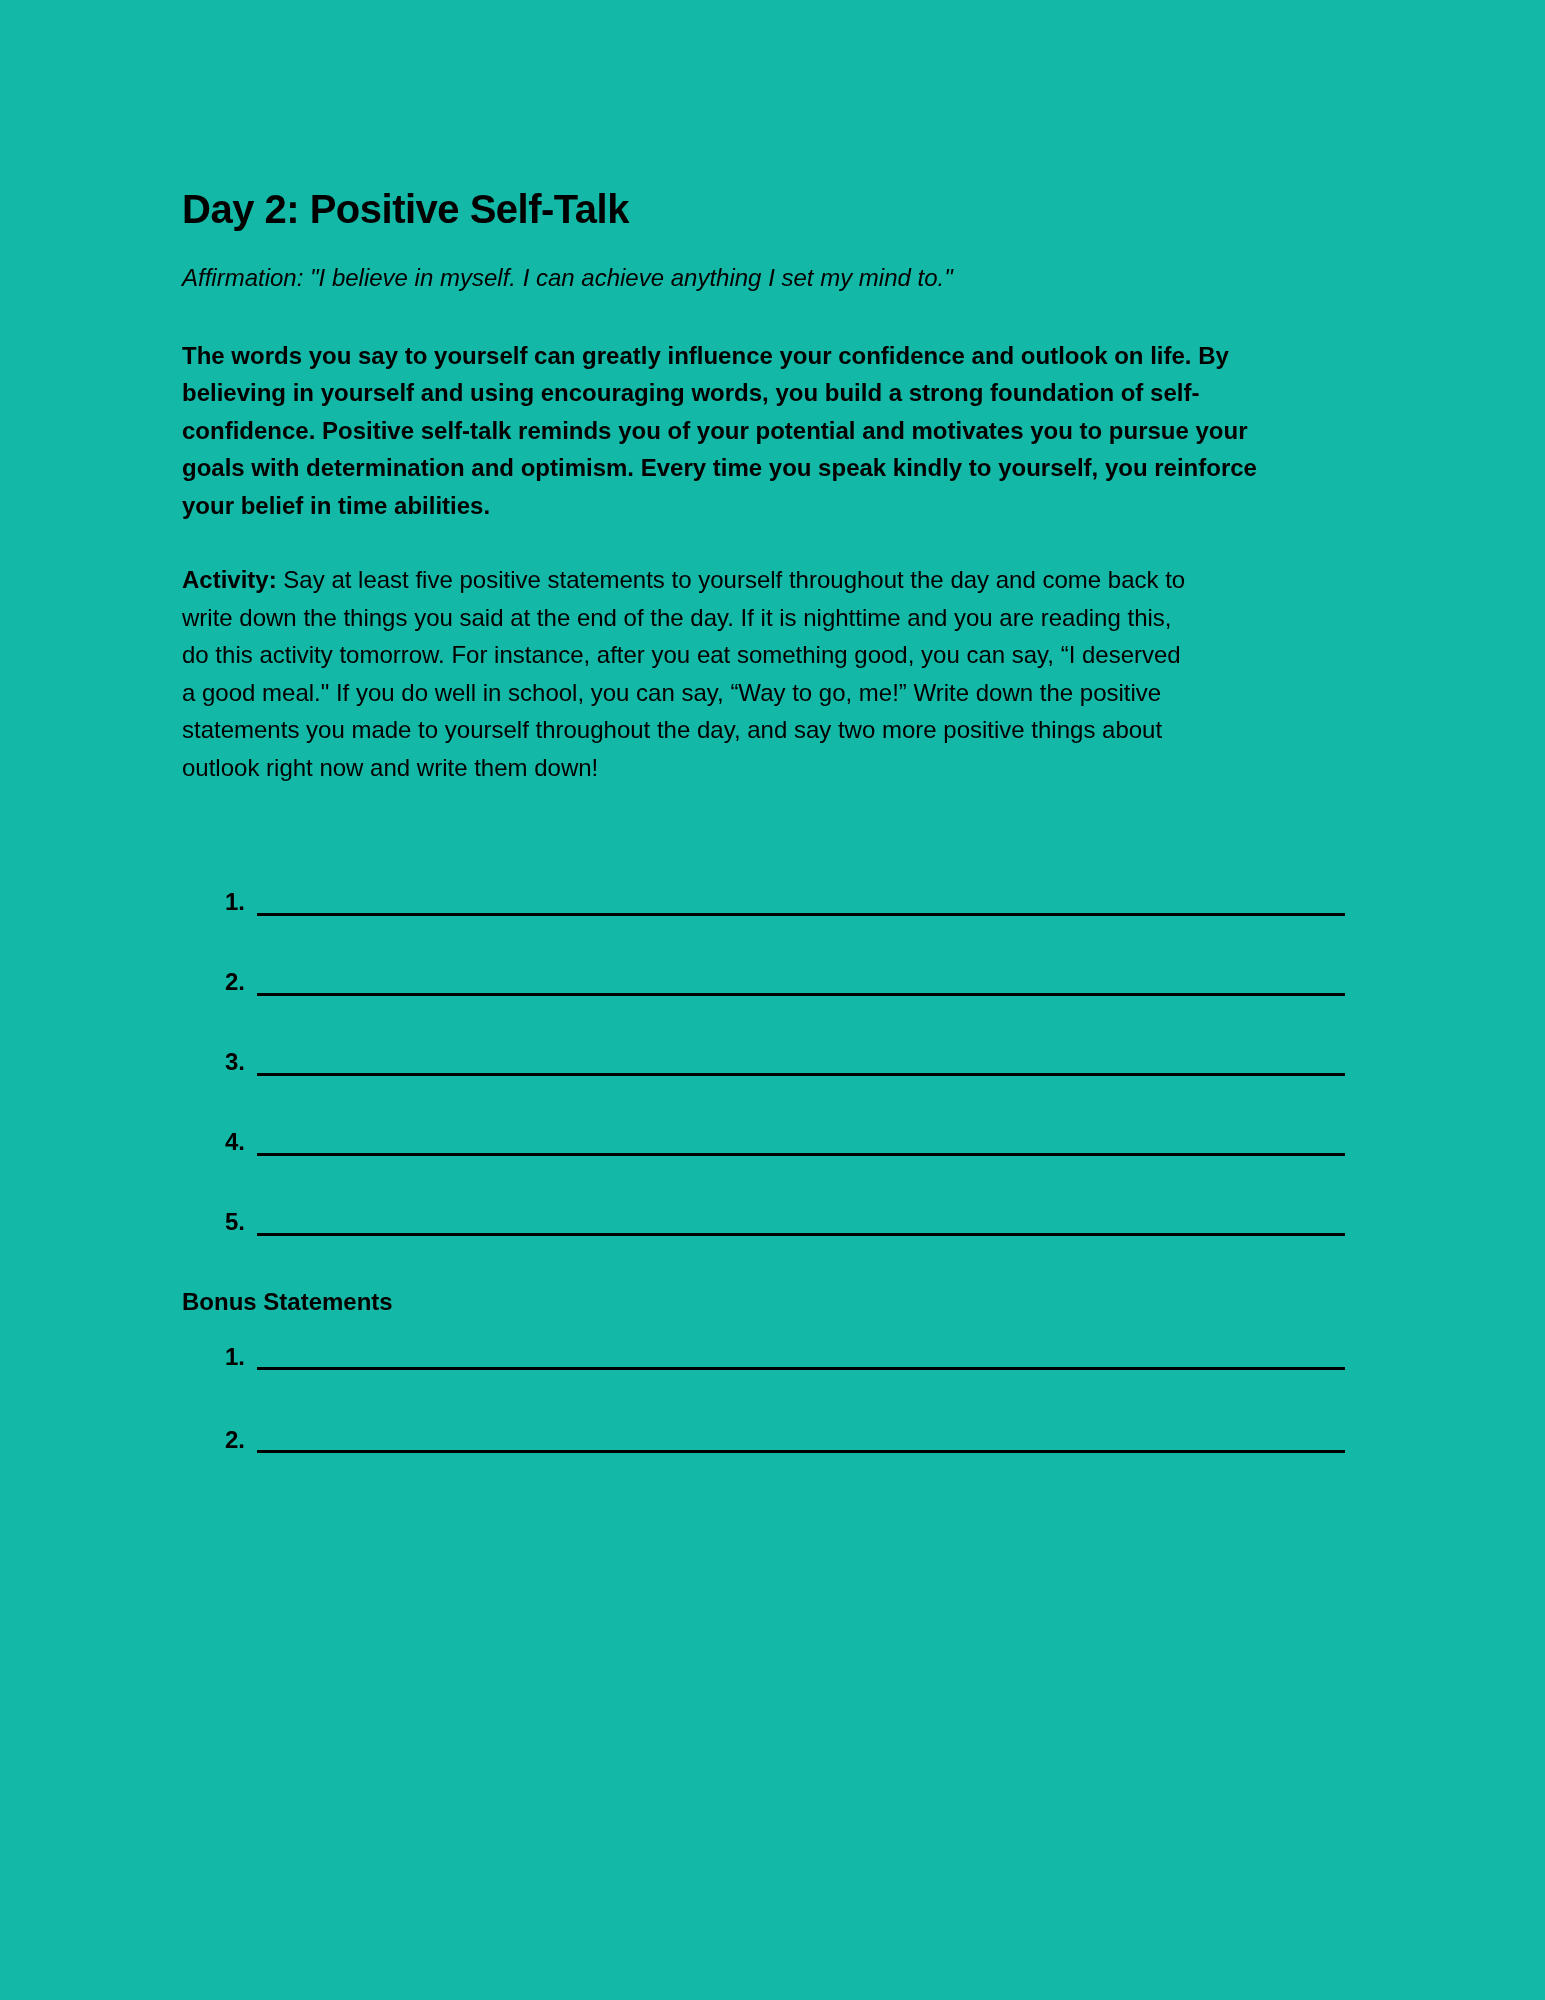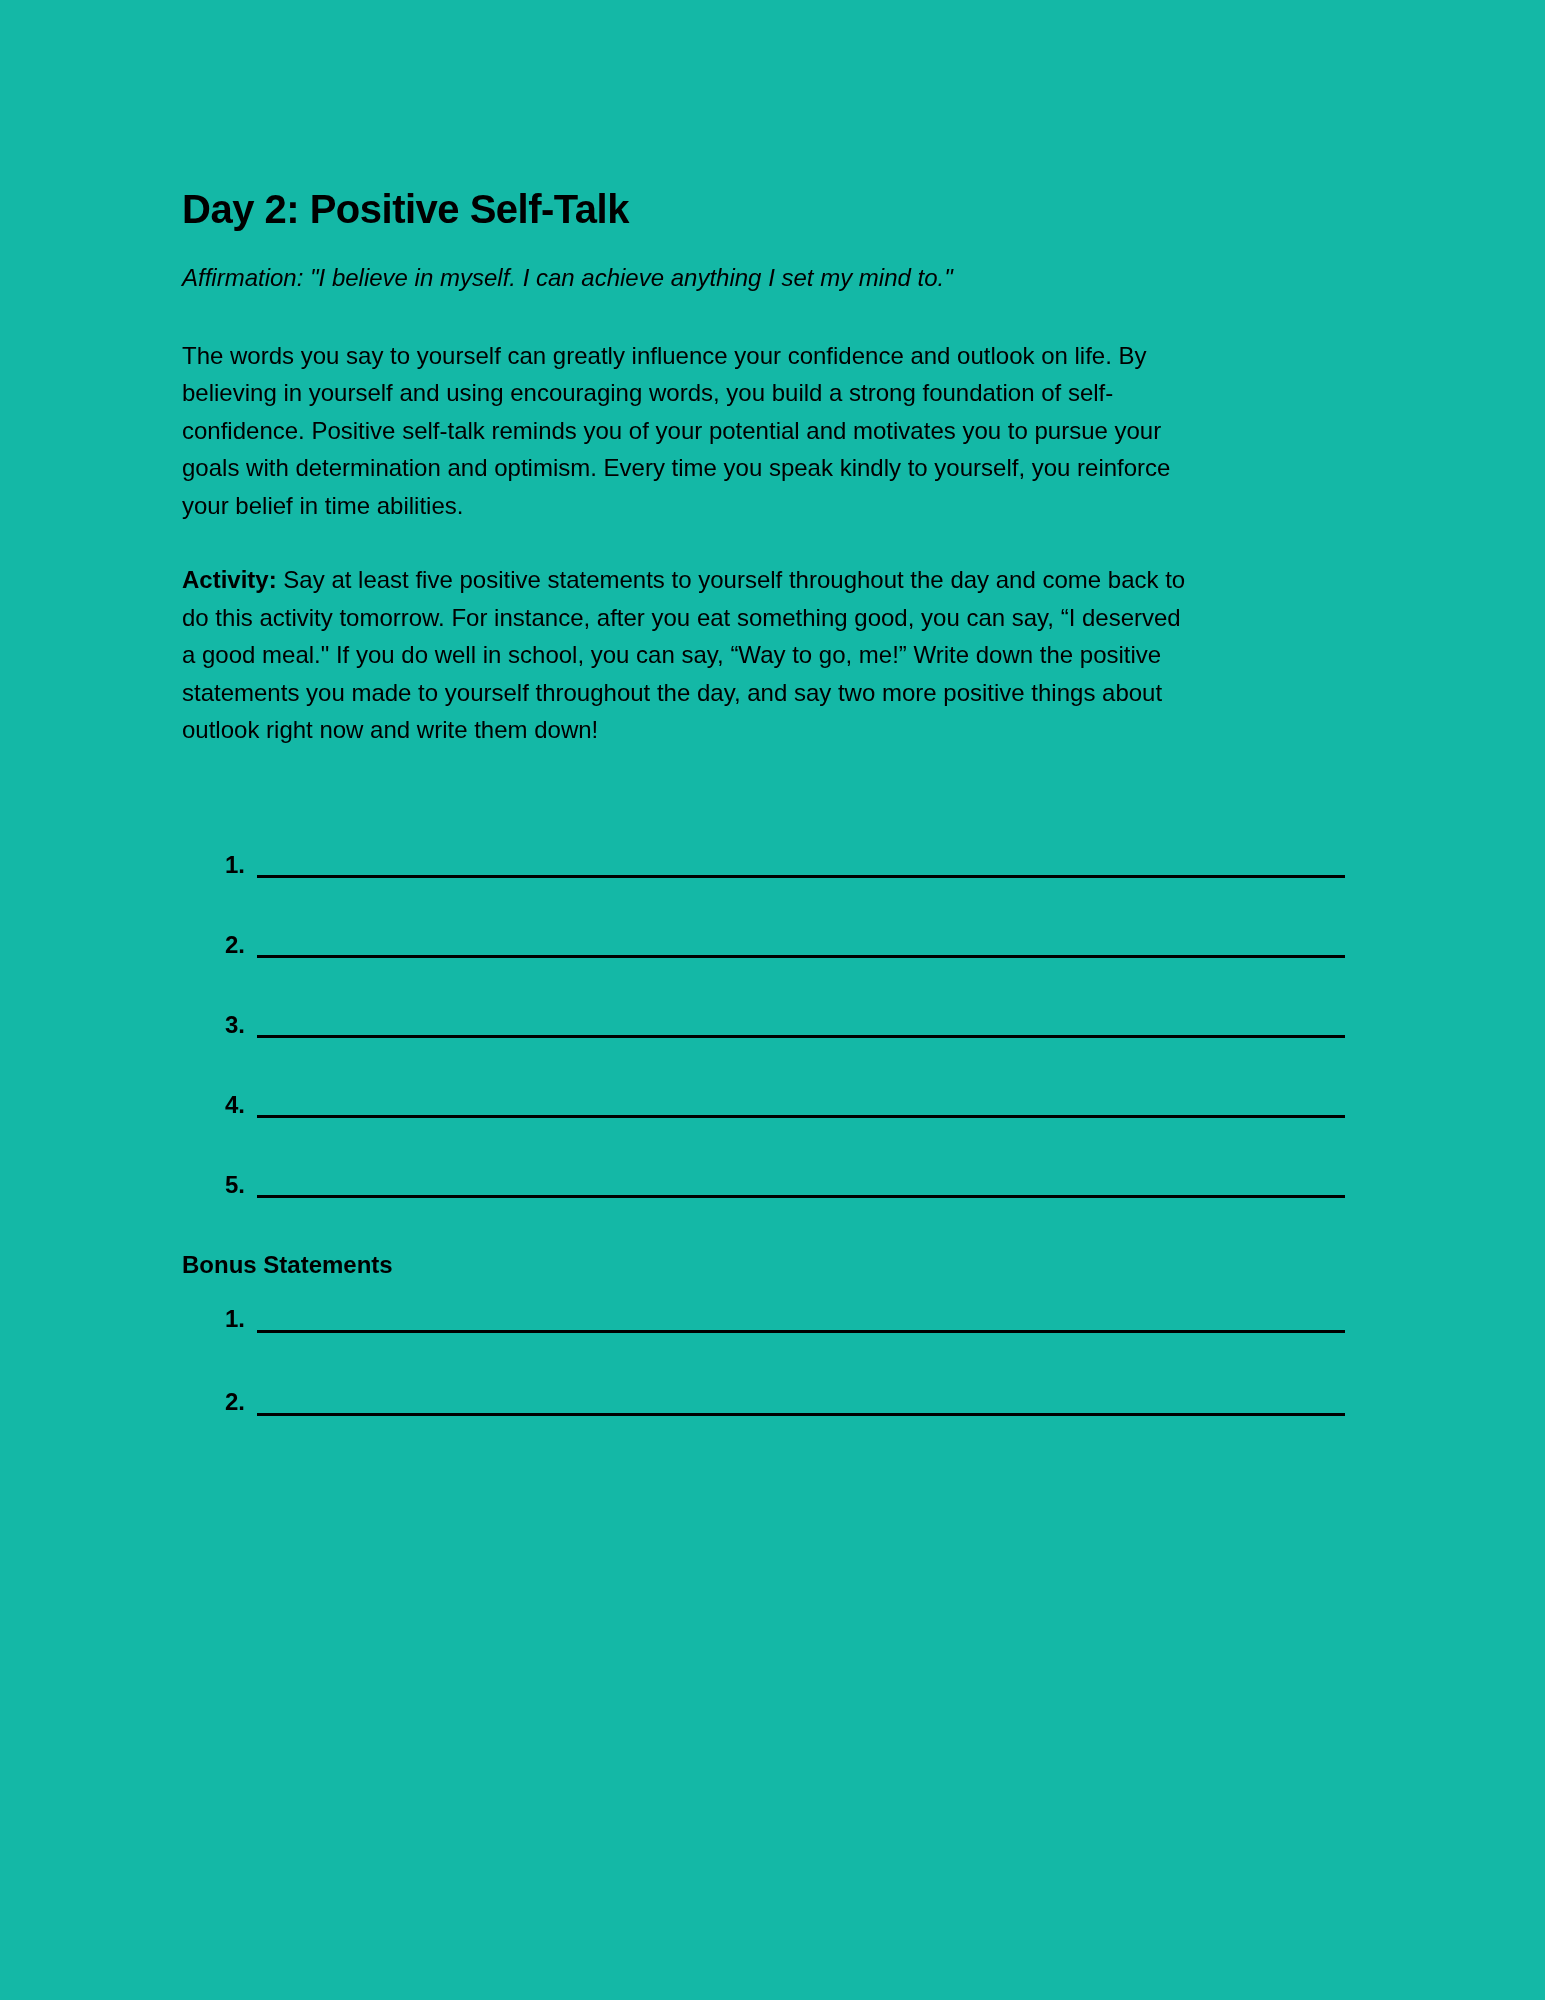--- a/index.html
+++ b/index.html
@@ -22,21 +22,21 @@
   }
   .affirmation {
     margin-top:26px;
     font-size:24px;
     font-style:italic;
     line-height:37.5px;
     white-space:nowrap;
   }
   .para { font-size:24px; line-height:37.5px; }
   .para .line { white-space:nowrap; }
-  .intro-para { margin-top:40px; }
+  .intro-para { margin-top:40px;font-weight:bold; }
   .activity-para { margin-top:37px; }
   .activity-label { font-weight:bold; }
   .blank-list { margin-top:97px; padding-left:43px; }
   .bonus-list { margin-top:17px; padding-left:43px; }
   .blank-row {
     display:flex;
     align-items:flex-end;
     height:37.5px;
     margin-bottom:42.5px;
     font-size:24px;
@@ -74,20 +74,21 @@
   <div class="para intro-para">
     <div class="line">The words you say to yourself can greatly influence your confidence and outlook on life. By</div>
     <div class="line">believing in yourself and using encouraging words, you build a strong foundation of self-</div>
     <div class="line">confidence. Positive self-talk reminds you of your potential and motivates you to pursue your</div>
     <div class="line">goals with determination and optimism. Every time you speak kindly to yourself, you reinforce</div>
     <div class="line">your belief in time abilities.</div>
   </div>
 
   <div class="para activity-para">
     <div class="line"><span class="activity-label">Activity:</span><span> Say at least five positive statements to yourself throughout the day and come back to</span></div>
+    <div class="line">write down the things you said at the end of the day. If it is nighttime and you are reading this,</div>
     <div class="line">do this activity tomorrow. For instance, after you eat something good, you can say, “I deserved</div>
     <div class="line">a good meal." If you do well in school, you can say, “Way to go, me!” Write down the positive</div>
     <div class="line">statements you made to yourself throughout the day, and say two more positive things about</div>
     <div class="line">outlook right now and write them down!</div>
   </div>
 
   <div class="blank-list">
     <div class="blank-row">
       <span class="num">1.</span>
       <span class="blank"></span>

